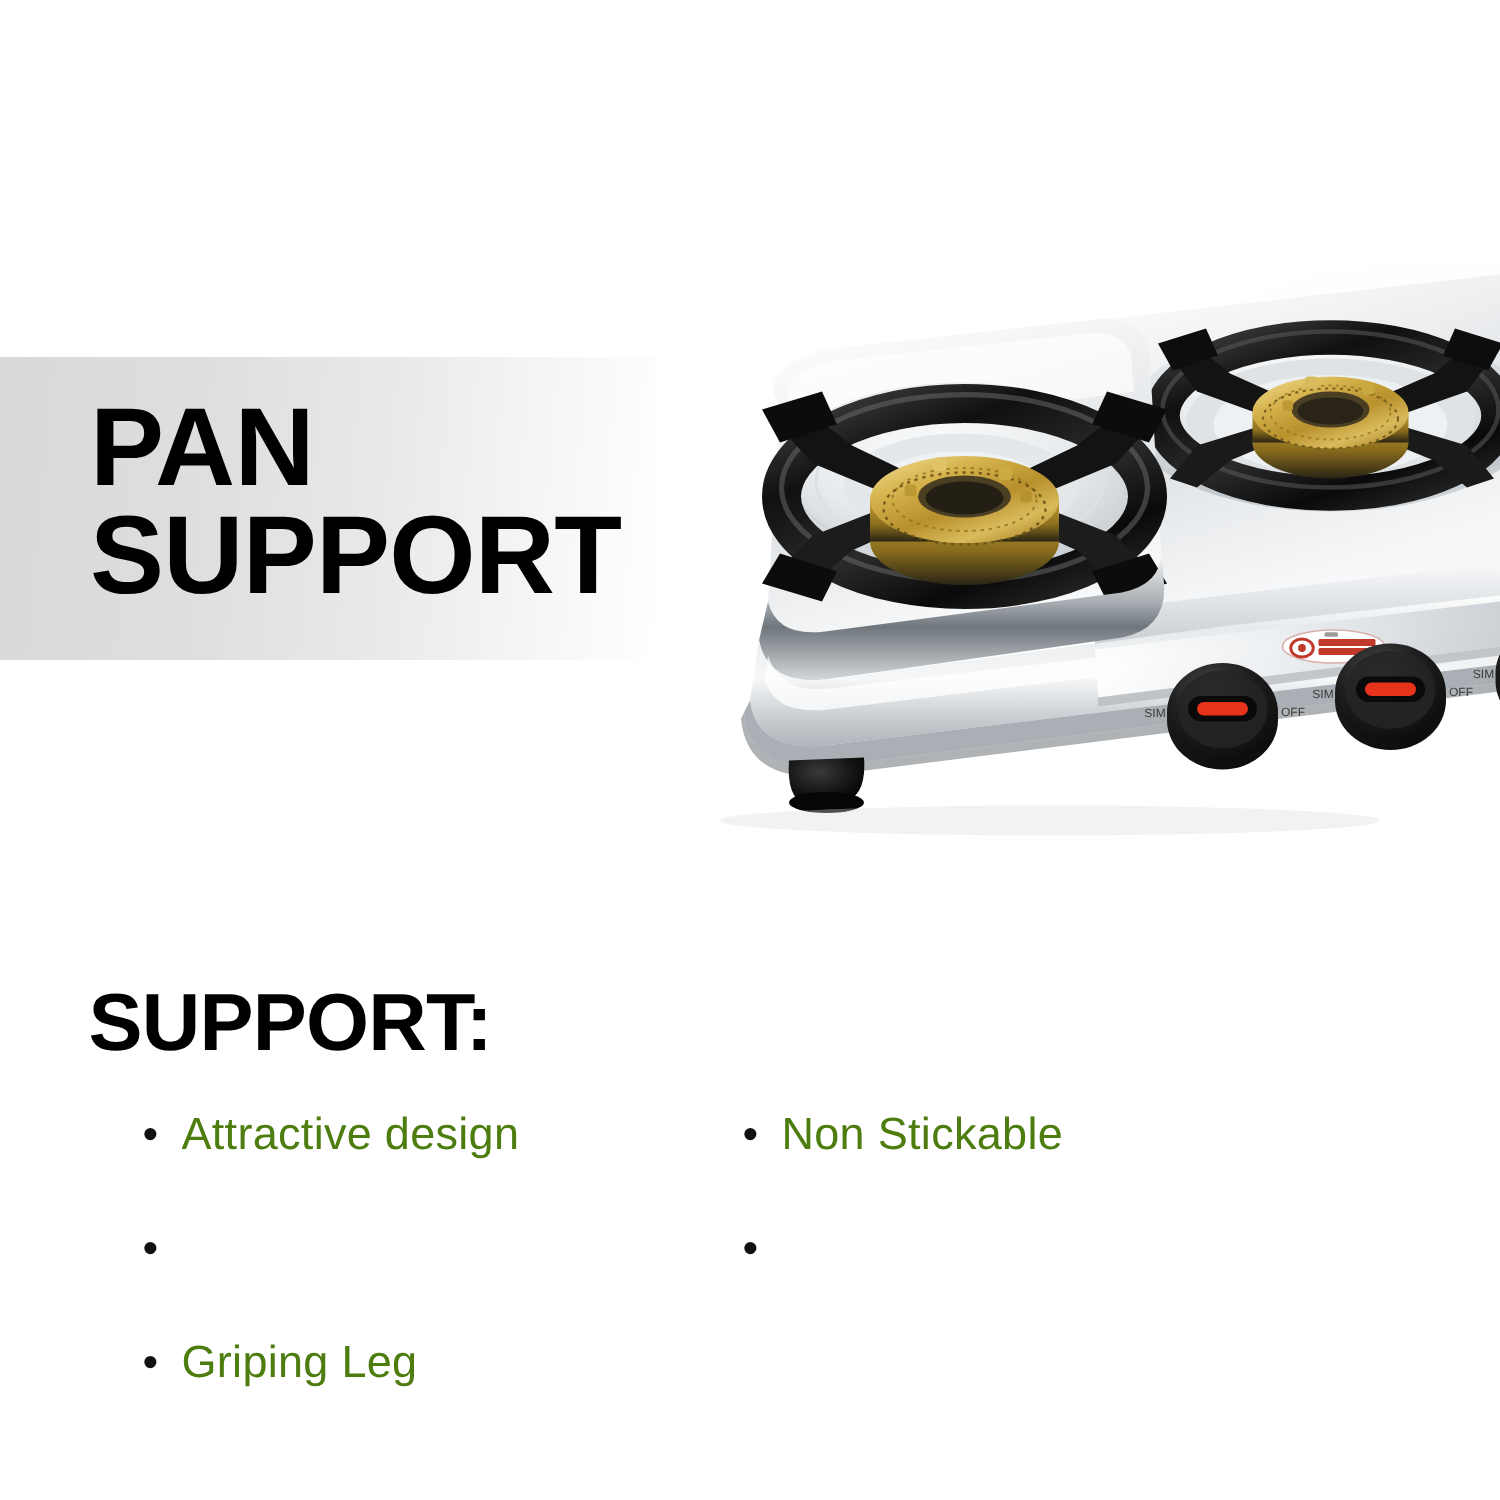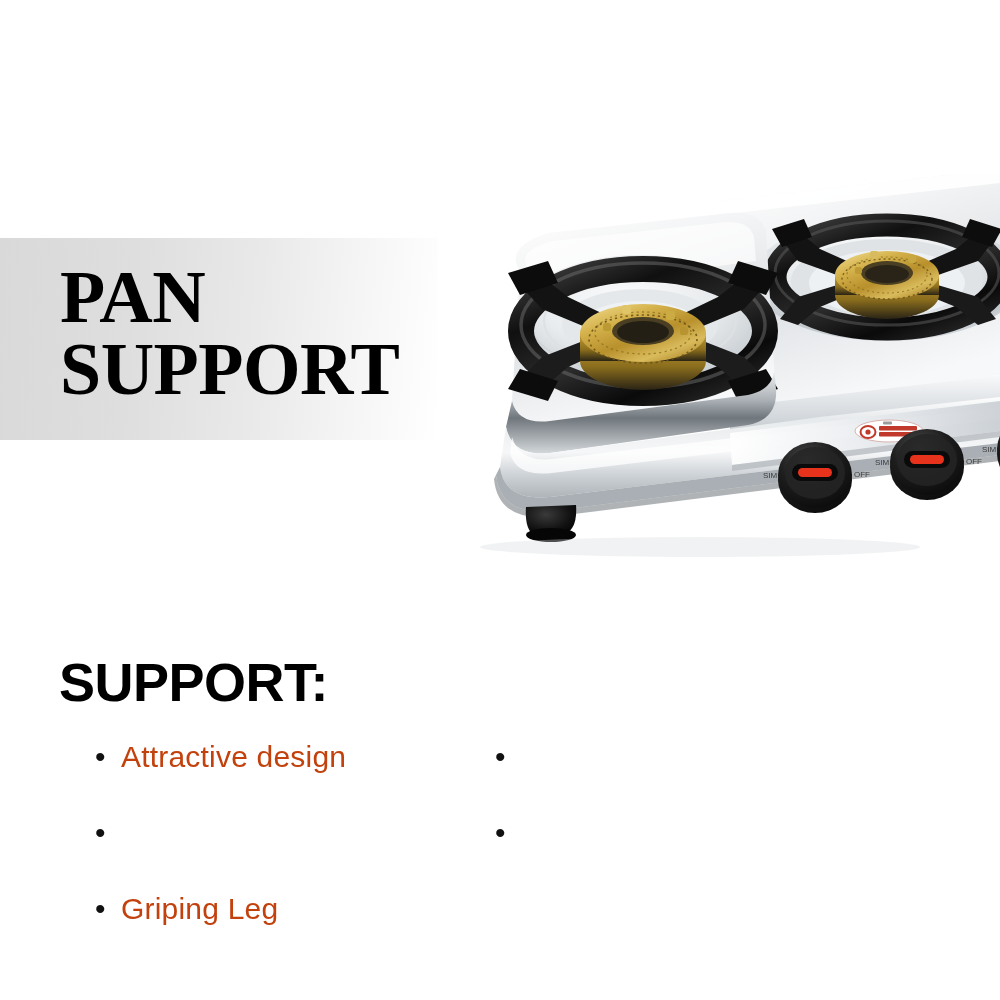--- a/index.html
+++ b/index.html
@@ -22,21 +22,21 @@
   
   .banner{
     position:absolute;left:0;top:238px;width:438px;height:202px;
     background:linear-gradient(95deg,#d9d9d9 0%,#dedede 30%,#e9e9e9 58%,#f5f5f5 80%,#ffffff 100%);
     z-index:5;
   }
   .banner-text{
     position:absolute;left:60px;top:262px;
     z-index:6;
     color:#000000;
-    font-family:Liberation Serif, serif;
+    font-family:Liberation Sans, sans-serif;
     font-weight:bold;
     font-size:74px;
     line-height:0.97;
     letter-spacing:-0.5px;
     white-space:pre-line;
   }
 
   
   .features-title{
     position:absolute;left:59px;top:655px;
@@ -59,21 +59,21 @@
     height:76px;
   }
   .feat-bullet{
     width:26px;flex:0 0 26px;
     font-size:30px;line-height:1;color:#111111;
   }
   .feat-label{
     font-family:"Liberation Sans", sans-serif;
     font-weight:400;
     font-size:30px;
-    color:#c2410c;
+    color:#4d7c0f;
     letter-spacing:0.2px;
     line-height:1;
   }
   .spacer-row{height:76px;}
 </style>
 </head>
 <body>
 
 <div id="canvas">
 
@@ -312,20 +312,21 @@
       </div>
       <div class="feat-item">
         <span class="feat-bullet">•</span>
         <span class="feat-label">Griping Leg</span>
       </div>
     </div>
 
     <div class="feat-col col-right">
       <div class="feat-item">
         <span class="feat-bullet">•</span>
+        <span class="feat-label">Non Stickable</span>
       </div>
       <div class="feat-item">
         <span class="feat-bullet">•</span>
       </div>
       <div class="spacer-row"></div>
     </div>
 
   </div>
 
 </div>

